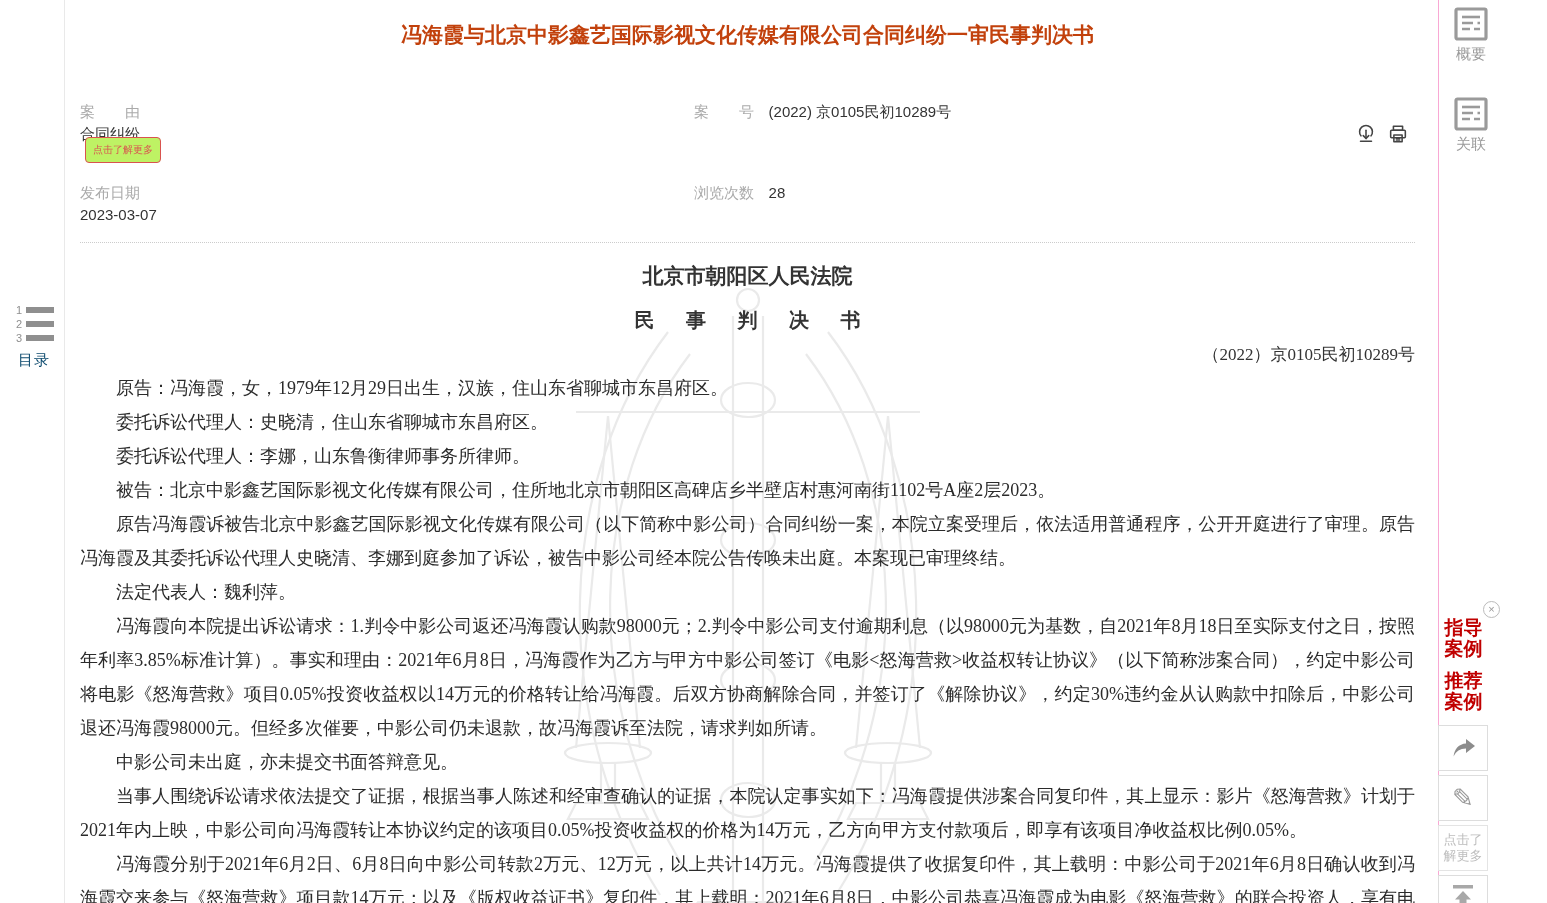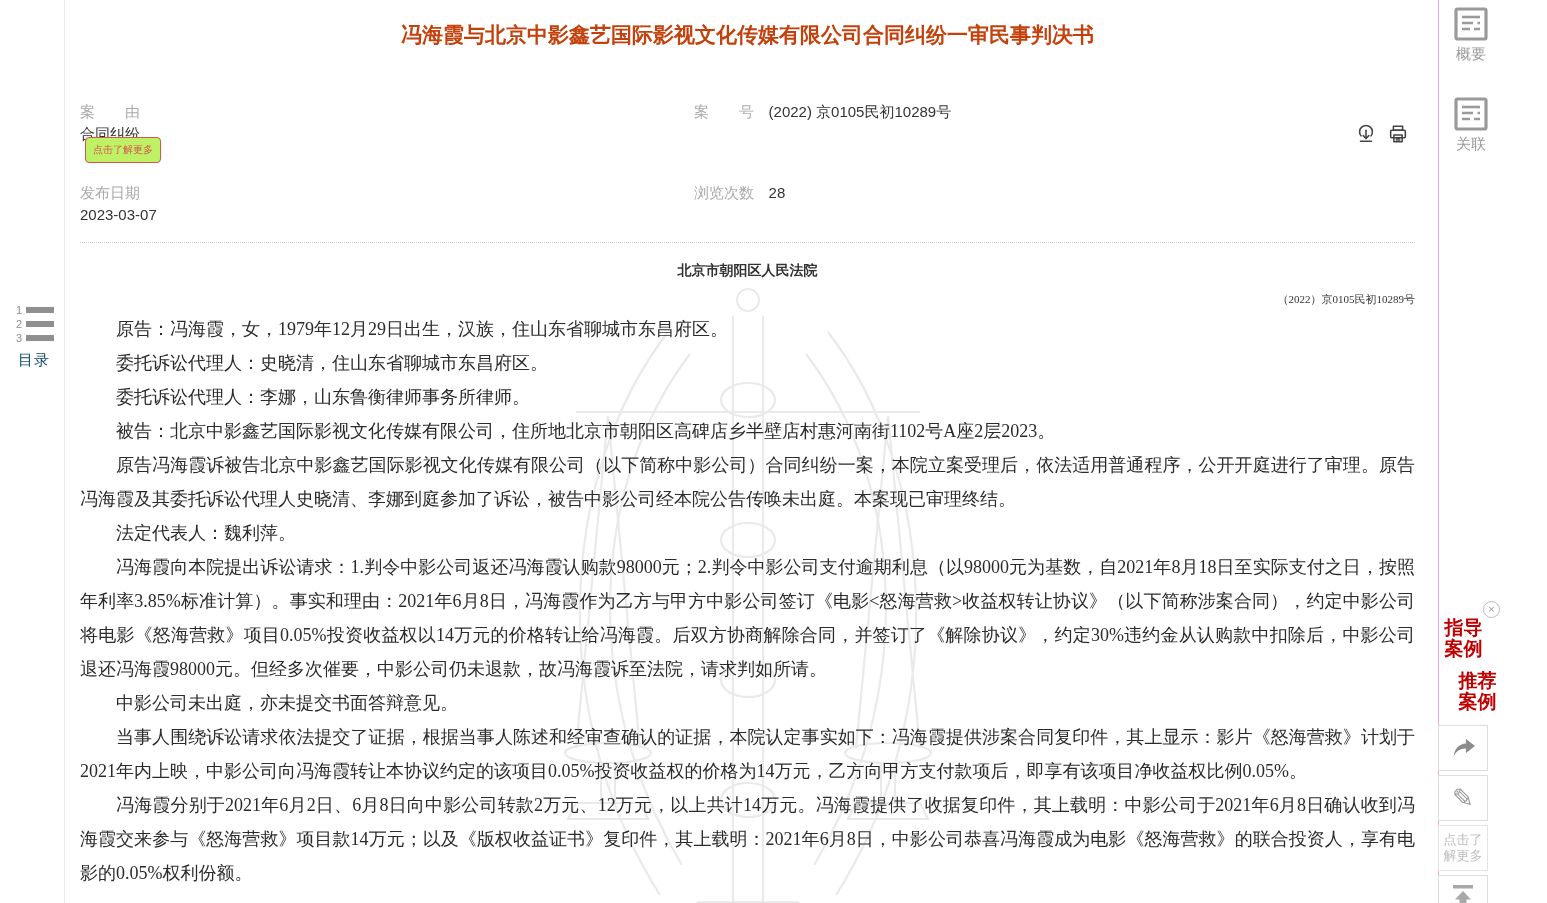--- a/index.html
+++ b/index.html
@@ -73,31 +73,31 @@
   
   .judgment { position: relative; }
   .watermark {
     position: absolute; left: 50%; top: 8px;
     transform: translateX(-50%);
     z-index: 0; pointer-events: none;
   }
   .j-court, .j-doctype, .j-caseno, .paras { position: relative; z-index: 1; }
   .j-court {
     margin-top: 19px; text-align: center;
-    font-size: 14px; font-weight: bold; color: #333;
+    font-size: 21px; font-weight: bold; color: #333;
   }
   .j-doctype {
     margin-top: 9px; text-align: center;
     font-size: 20px; font-weight: bold; color: #333;
     letter-spacing: 13px; text-indent: 13px;
   }
   .j-caseno {
     margin-top: 9px; text-align: right;
     font-family: "Liberation Serif", serif;
-    font-size: 11px; color: #333;
+    font-size: 17px; color: #333;
   }
   .paras { margin-top: 5px; }
   .paras p {
     margin: 0;
     font-family: "Liberation Serif", serif;
     font-size: 18px; line-height: 34px;
     color: #2b2b2b;
     text-align: justify;
     text-indent: 2em;
   }
@@ -124,21 +124,21 @@
     color: #999; font-size: 11px; line-height: 15px; text-align: center;
     cursor: pointer; background: #fff;
   }
   .case-link {
     display: block; width: 49px; text-align: center;
     color: #c00000; font-weight: bold;
     font-size: 19px; line-height: 21px;
     text-decoration: none; cursor: pointer;
   }
   .case-link.guide { margin-top: 17px; }
-  .case-link.recommend { margin-top: 11px; margin-left: 14px; }
+  .case-link.recommend { margin-top: 11px; }
   .rail-box {
     width: 50px; height: 46px;
     border: 1px solid #dddddd;
     margin-top: 4px; margin-left: -1px;
     display: flex; align-items: center; justify-content: center;
     background: #fff; cursor: pointer;
   }
   .rail-box.share { margin-top: 13px; }
   .rail-box.qr {
     font-size: 13px; color: #bdbdbd; line-height: 16px;
@@ -229,20 +229,21 @@
       <path d="M363 494 V532 M377 494 V532 M338 533 H402 L410 549 H330 Z"></path>
       <path d="M150 62 C 40 205, 28 445, 142 625"></path>
       <path d="M172 84 C 72 215, 62 425, 164 595"></path>
       <path d="M310 62 C 420 205, 432 445, 318 625"></path>
       <path d="M288 84 C 388 215, 398 425, 296 595"></path>
       <path d="M180 632 H280 L302 668 H158 Z"></path>
       <path d="M138 680 H322"></path>
     </svg>
 
     <h2 class="j-court">北京市朝阳区人民法院</h2>
+    <div class="j-doctype">民 事 判 决 书</div>
     <div class="j-caseno">（2022）京0105民初10289号</div>
     <div class="paras">
         <p>原告：冯海霞，女，1979年12月29日出生，汉族，住山东省聊城市东昌府区。</p>
         <p>委托诉讼代理人：史晓清，住山东省聊城市东昌府区。</p>
         <p>委托诉讼代理人：李娜，山东鲁衡律师事务所律师。</p>
         <p>被告：北京中影鑫艺国际影视文化传媒有限公司，住所地北京市朝阳区高碑店乡半壁店村惠河南街1102号A座2层2023。</p>
         <p>原告冯海霞诉被告北京中影鑫艺国际影视文化传媒有限公司（以下简称中影公司）合同纠纷一案，本院立案受理后，依法适用普通程序，公开开庭进行了审理。原告冯海霞及其委托诉讼代理人史晓清、李娜到庭参加了诉讼，被告中影公司经本院公告传唤未出庭。本案现已审理终结。</p>
         <p>法定代表人：魏利萍。</p>
         <p>冯海霞向本院提出诉讼请求：1.判令中影公司返还冯海霞认购款98000元；2.判令中影公司支付逾期利息（以98000元为基数，自2021年8月18日至实际支付之日，按照年利率3.85%标准计算）。事实和理由：2021年6月8日，冯海霞作为乙方与甲方中影公司签订《电影&lt;怒海营救&gt;收益权转让协议》（以下简称涉案合同），约定中影公司将电影《怒海营救》项目0.05%投资收益权以14万元的价格转让给冯海霞。后双方协商解除合同，并签订了《解除协议》，约定30%违约金从认购款中扣除后，中影公司退还冯海霞98000元。但经多次催要，中影公司仍未退款，故冯海霞诉至法院，请求判如所请。</p>
         <p>中影公司未出庭，亦未提交书面答辩意见。</p>

